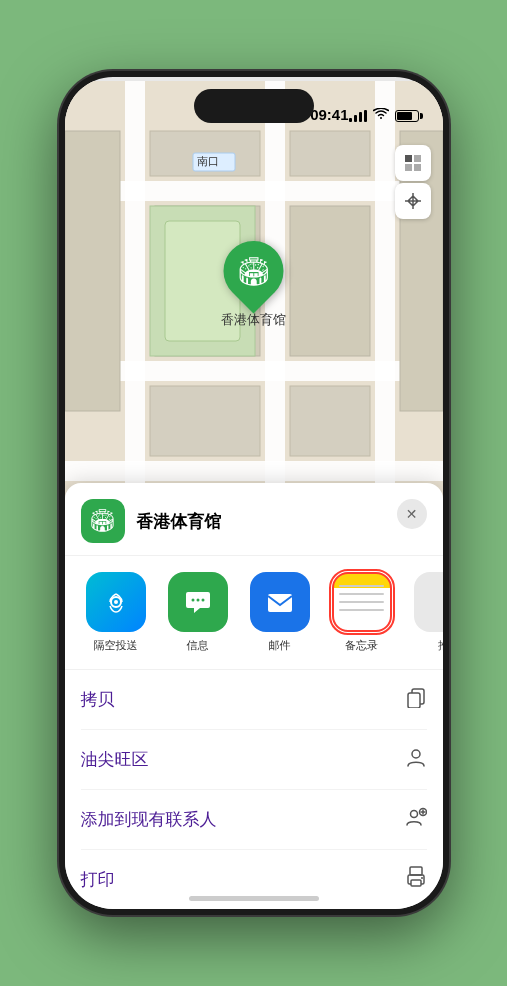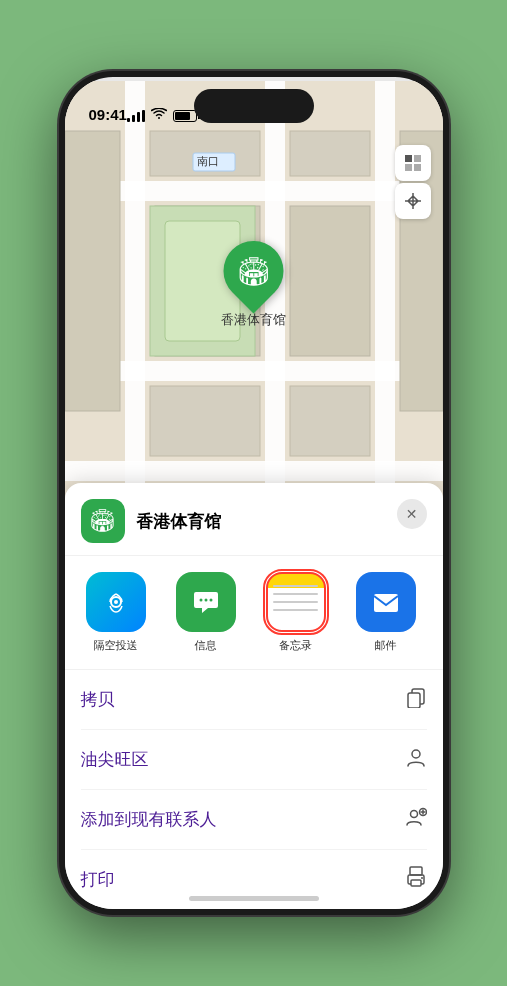--- a/index.html
+++ b/index.html
@@ -51,21 +51,21 @@
     
     .status-bar {
       position: absolute;
       top: 0;
       left: 0;
       right: 0;
       height: 54px;
       display: flex;
       align-items: flex-end;
       padding: 0 24px 8px;
-      justify-content: flex-start;
+      justify-content: flex-end;
       z-index: 50;
     }
 
     .status-time {
       font-size: 15px;
       font-weight: 600;
       color: #000;
     }
 
     .status-icons {
@@ -260,21 +260,21 @@
       cursor: pointer;
       position: absolute;
       right: 16px;
       top: 16px;
     }
 
     
     .share-row {
       display: flex;
       padding: 16px;
-      gap: 20px;
+      gap: 12px;
       overflow-x: auto;
       border-bottom: 1px solid #f0f0f0;
       align-items: flex-end;
     }
 
     .share-item {
       display: flex;
       flex-direction: column;
       align-items: center;
       gap: 6px;
@@ -485,38 +485,38 @@
             <svg width="32" height="32" viewBox="0 0 32 32" fill="none">
               <path d="M6 6 H26 Q28 6 28 8 V20 Q28 22 26 22 H18 L12 27 V22 H6 Q4 22 4 20 V8 Q4 6 6 6Z" fill="white"></path>
               <circle cx="11" cy="14" r="1.5" fill="#2ea84d"></circle>
               <circle cx="16" cy="14" r="1.5" fill="#2ea84d"></circle>
               <circle cx="21" cy="14" r="1.5" fill="#2ea84d"></circle>
             </svg>
           </div>
           <span class="share-label">信息</span>
         </div>
 
+        <div class="share-item">
+          <div class="share-icon icon-mail">
+            <svg width="32" height="32" viewBox="0 0 32 32" fill="none">
+              <rect x="4" y="8" width="24" height="18" rx="2" fill="white"></rect>
+              <path d="M4 10 L16 19 L28 10" stroke="#1a73e8" stroke-width="2" fill="none"></path>
+            </svg>
+          </div>
+          <span class="share-label">邮件</span>
+        </div>
+
         <div class="share-item share-item-notes">
           <div class="share-icon icon-notes" style="flex-direction:column; align-items:center; justify-content:flex-start; padding-top:8px; background: linear-gradient(180deg, #ffd60a 0%, #ffd60a 25%, #fff 25%);">
             <div style="width:80%; height:2px; background:#ccc; margin:3px 0; border-radius:1px;"></div>
             <div style="width:80%; height:2px; background:#ccc; margin:3px 0; border-radius:1px;"></div>
             <div style="width:80%; height:2px; background:#ccc; margin:3px 0; border-radius:1px;"></div>
             <div style="width:80%; height:2px; background:#ccc; margin:3px 0; border-radius:1px;"></div>
           </div>
           <span class="share-label">备忘录</span>
-        </div>
-
-        <div class="share-item">
-          <div class="share-icon icon-mail">
-            <svg width="32" height="32" viewBox="0 0 32 32" fill="none">
-              <rect x="4" y="8" width="24" height="18" rx="2" fill="white"></rect>
-              <path d="M4 10 L16 19 L28 10" stroke="#1a73e8" stroke-width="2" fill="none"></path>
-            </svg>
-          </div>
-          <span class="share-label">邮件</span>
         </div>
 
         <div class="share-item">
           <div style="position:relative; width:60px; height:60px; border-radius:16px; background:#e8e8e8; display:flex; align-items:center; justify-content:center;">
             
           </div>
           <span class="share-label">推</span>
         </div>
 
       </div>

